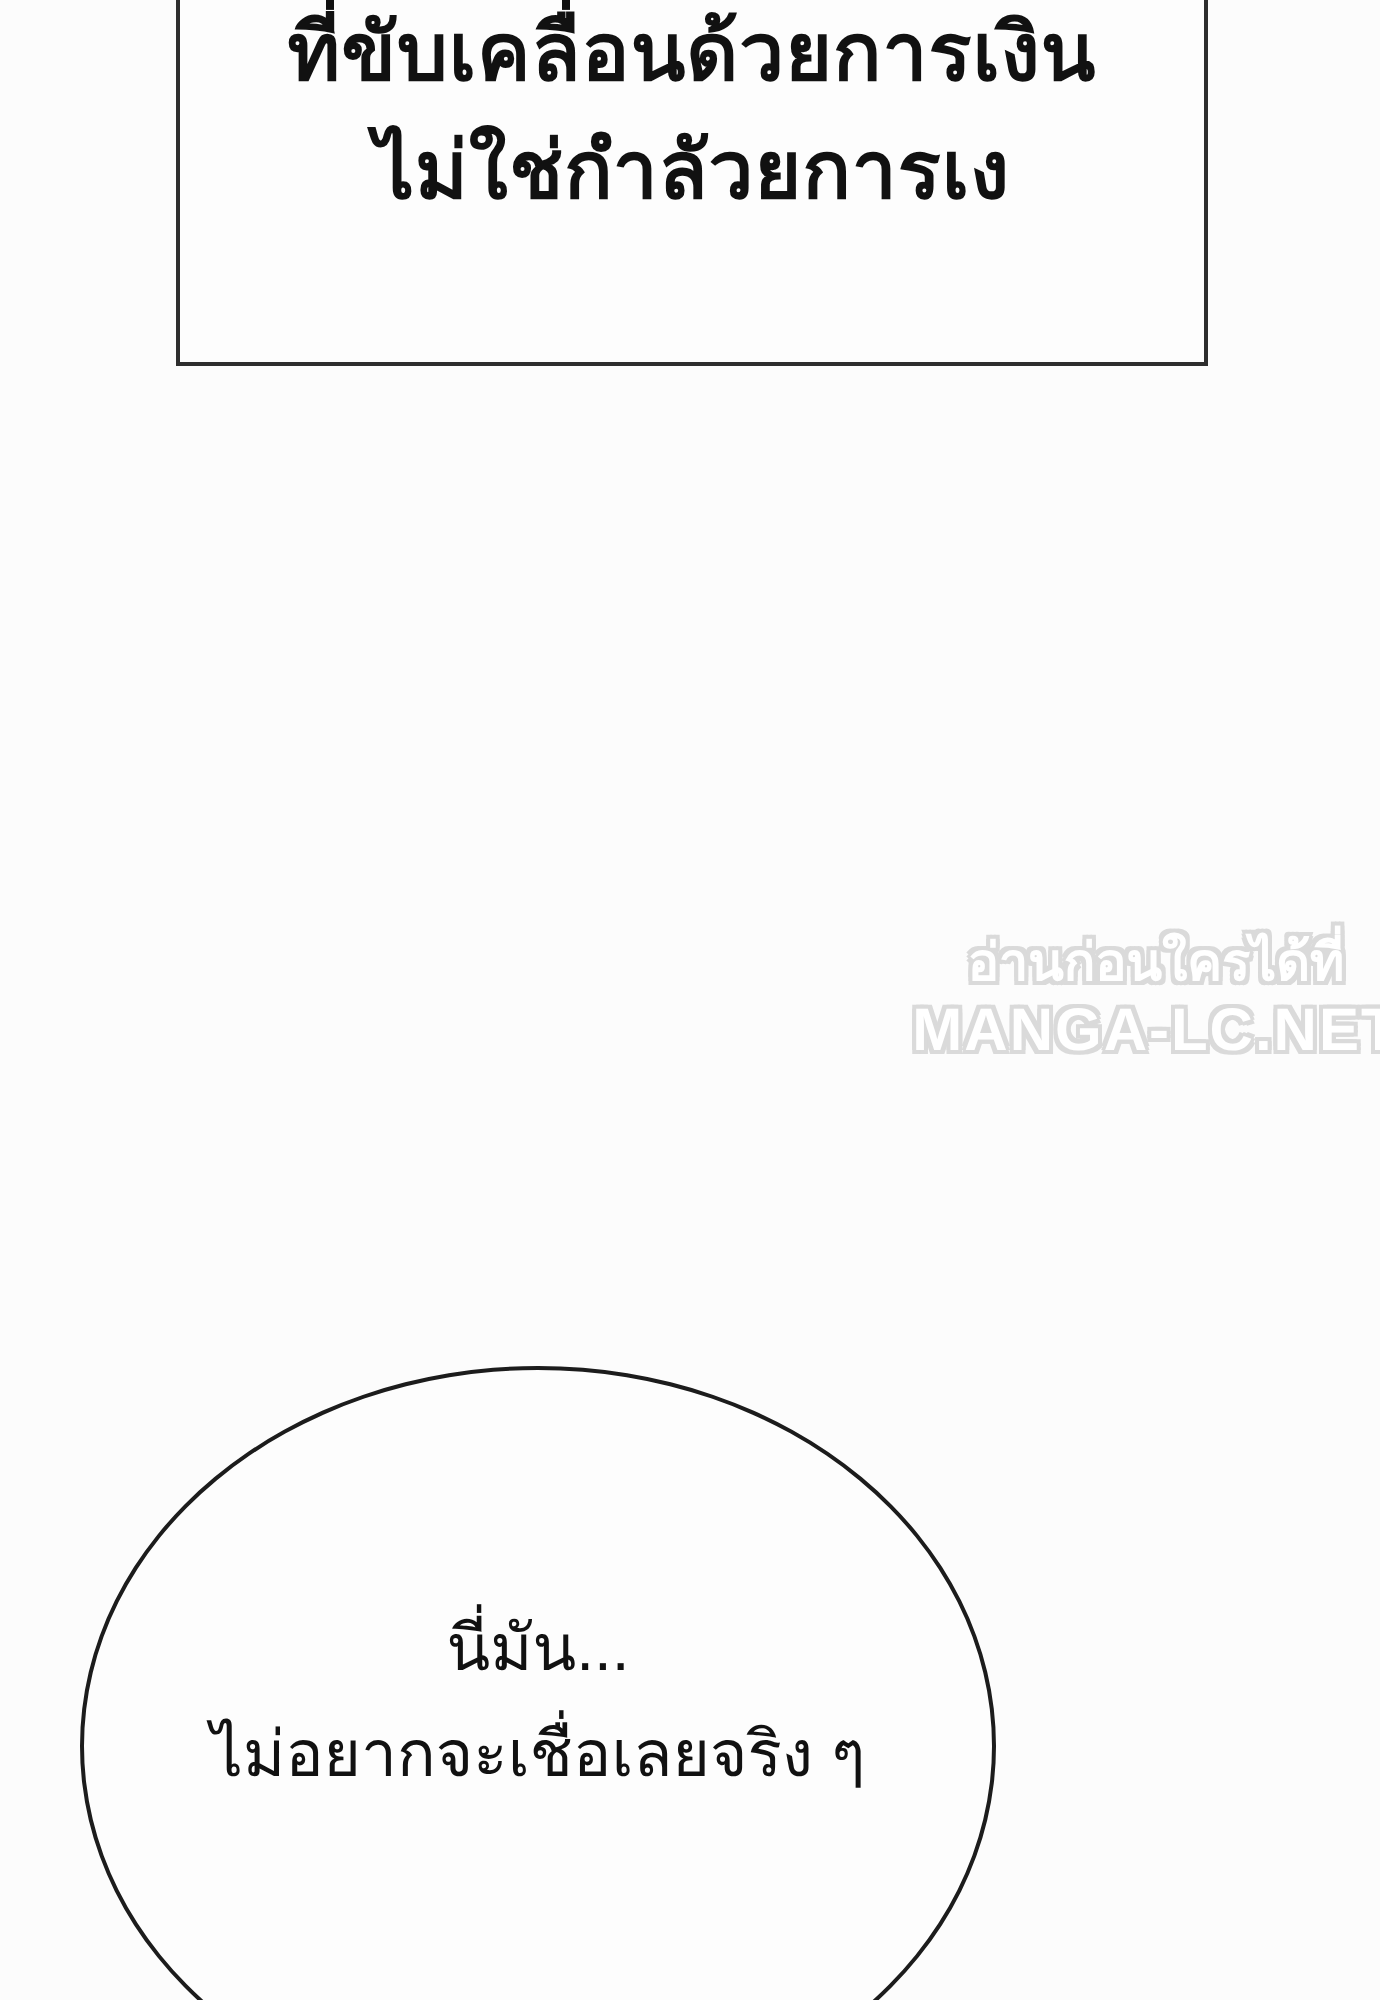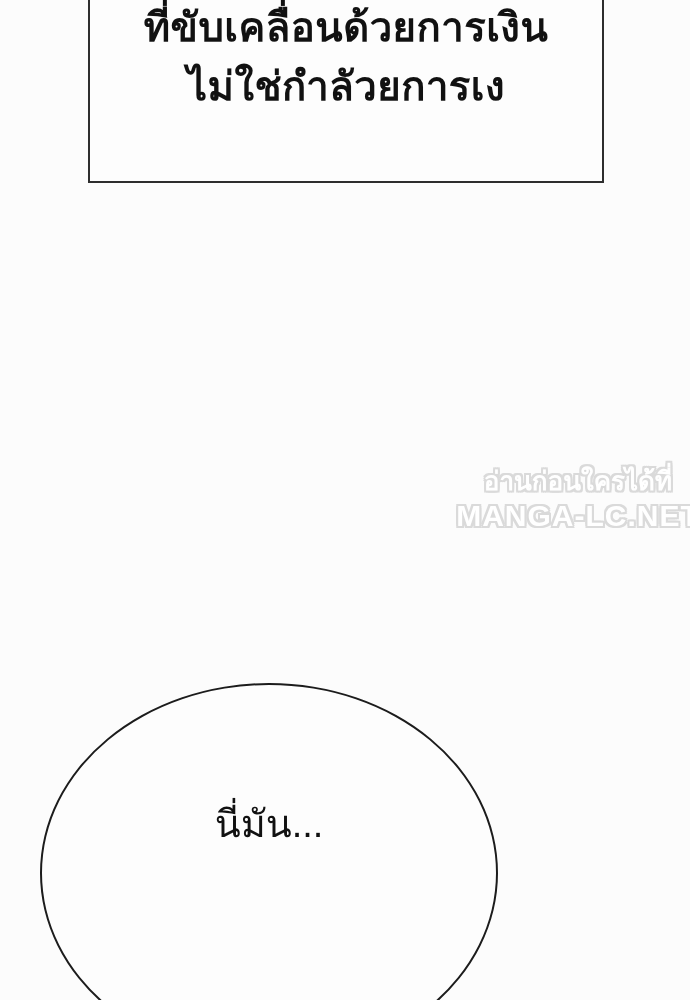--- a/index.html
+++ b/index.html
@@ -77,21 +77,21 @@
     border: 2px solid #1c1c1c;
     border-radius: 50%;
     box-sizing: content-box;
   }
   .bubble-text {
     position: absolute;
     left: 40px;
     top: 798px;
     width: 458px;
     text-align: center;
-    font-size: 38px;
+    font-size: 32px;
     line-height: 53px;
     font-weight: normal;
     color: #111111;
   }
 </style>
 </head>
 <body>
 
 <div class="page">
 
@@ -104,15 +104,16 @@
 
   <div class="watermark">
     <div class="watermark-line1">อ่านก่อนใครได้ที่</div>
     <div class="watermark-line2">MANGA-LC.NET</div>
   </div>
 
   <div class="speech-bubble"></div>
 
   <div class="bubble-text">
     <div>นี่มัน...</div>
+    <div>ไม่อยากจะเชื่อเลยจริง ๆ</div>
   </div>
 
 </div>
 
 </body></html>

